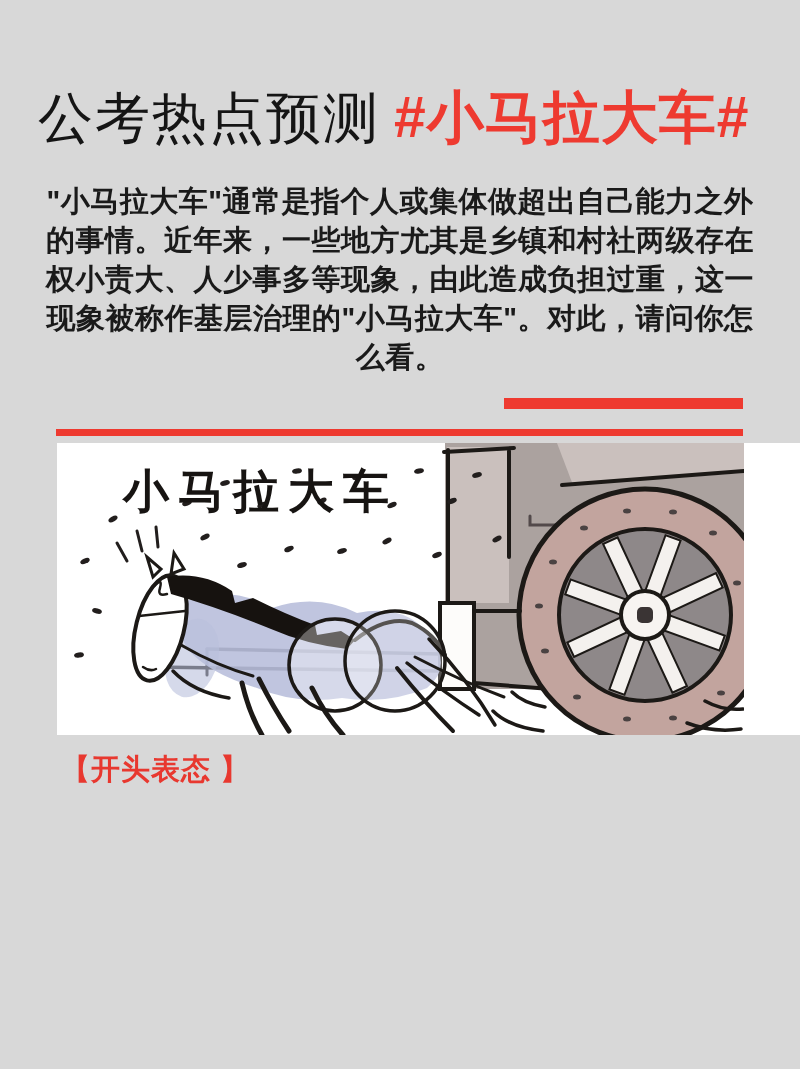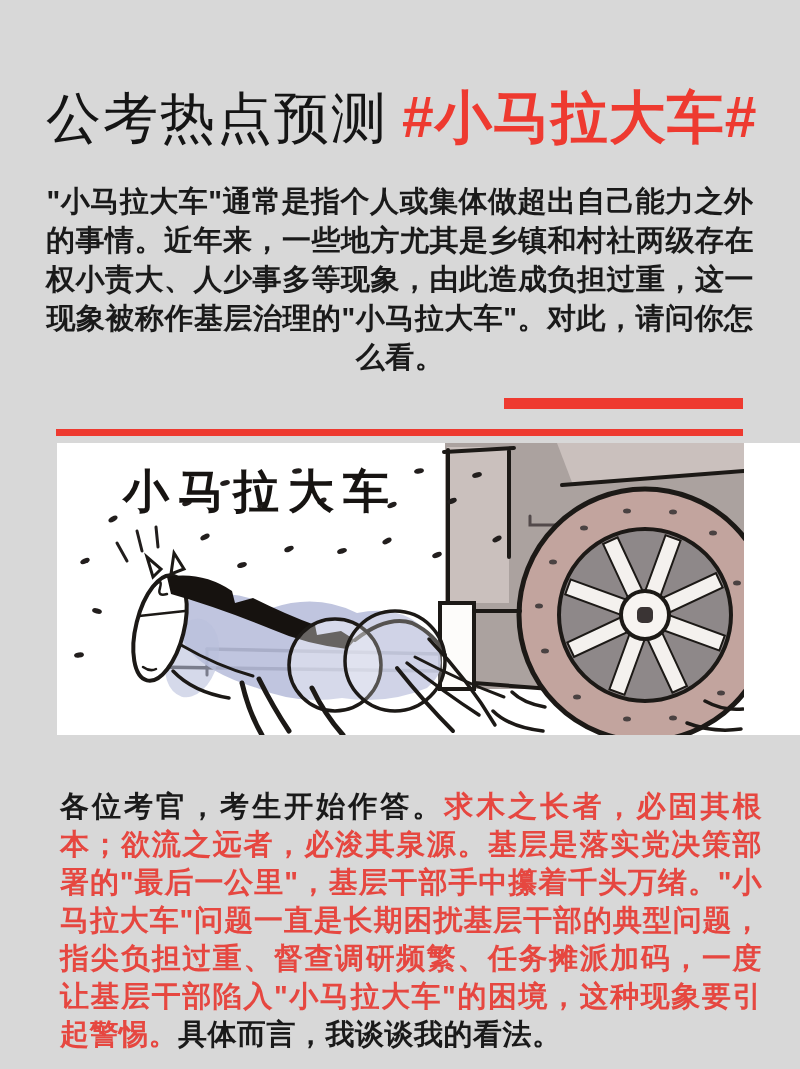--- a/index.html
+++ b/index.html
@@ -1,20 +1,20 @@
 <!DOCTYPE html>
 <html><head>
 <meta charset="utf-8">
 <style>
   html,body{margin:0;padding:0;background:#d8d8d8;}
   .page{
     position:relative;width:800px;height:1069px;background:#d8d8d8;
     font-family:"Liberation Sans",sans-serif;overflow:hidden;
   }
-  .title{position:absolute;top:68px;left:46px;white-space:nowrap;line-height:1;}
+  .title{position:absolute;top:68px;left:38px;white-space:nowrap;line-height:1;}
   .title-black{font-size:55px;font-weight:500;color:#151515;letter-spacing:2px;}
   .title-red{font-size:57px;font-weight:900;color:#ee3a30;margin-left:14px;letter-spacing:1px;}
   .intro{
     position:absolute;top:182px;left:38px;width:724px;margin:0;
     font-size:29px;line-height:39px;font-weight:600;color:#1a1a1a;
     text-align:center;letter-spacing:0.5px;
   }
   .bar-short{position:absolute;top:398px;left:504px;width:239px;height:11px;background:#ee3a30;}
   .bar-full{position:absolute;top:429px;left:56px;width:687px;height:7px;background:#ee3a30;}
   .illustration{
@@ -157,18 +157,16 @@
         <path d="M436 268 Q452 284 486 288"></path>
         <path d="M455 249 Q466 260 488 264"></path>
         <path d="M630 280 Q656 290 684 286"></path>
         <path d="M648 258 Q666 268 686 266"></path>
       </g>
 
       <text x="66" y="64" font-size="46" letter-spacing="9" fill="#171412" font-family="'DejaVu Serif', serif" font-weight="bold">小马拉大车</text>
     </svg>
   </div>
 
+  <div class="section-heading">【开头表态 】</div>
 
-  <p class="answer">
-    <span class="seg-black">各位考官，考生开始作答。</span><span class="seg-red">求木之长者，必固其根本；欲流之远者，必浚其泉源。基层是落实党决策部署的"最后一公里"，基层干部手中攥着千头万绪。"小马拉大车"问题一直是长期困扰基层干部的典型问题，指尖负担过重、督查调研频繁、任务摊派加码，一度让基层干部陷入"小马拉大车"的困境，这种现象要引起警惕。</span><span class="seg-black">具体而言，我谈谈我的看法。</span>
-  </p>
 
 </div>
 
 </body></html>

